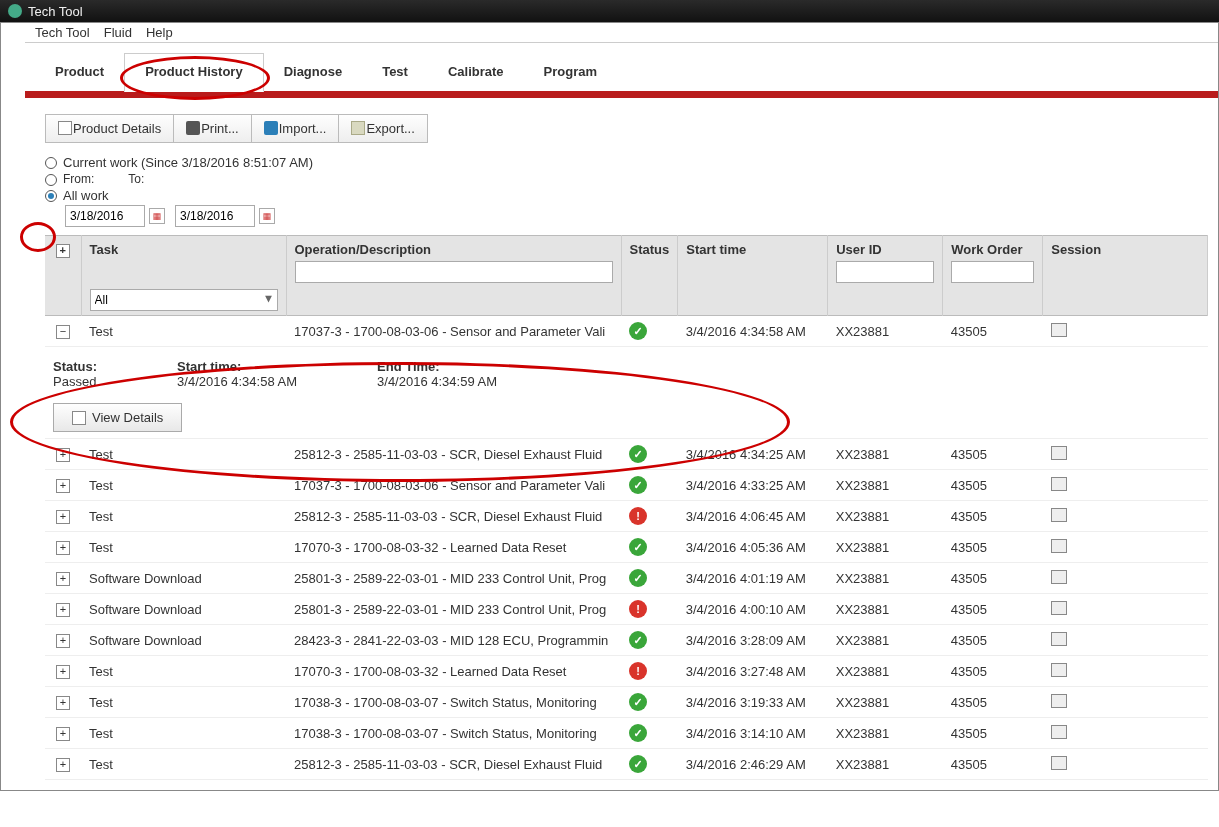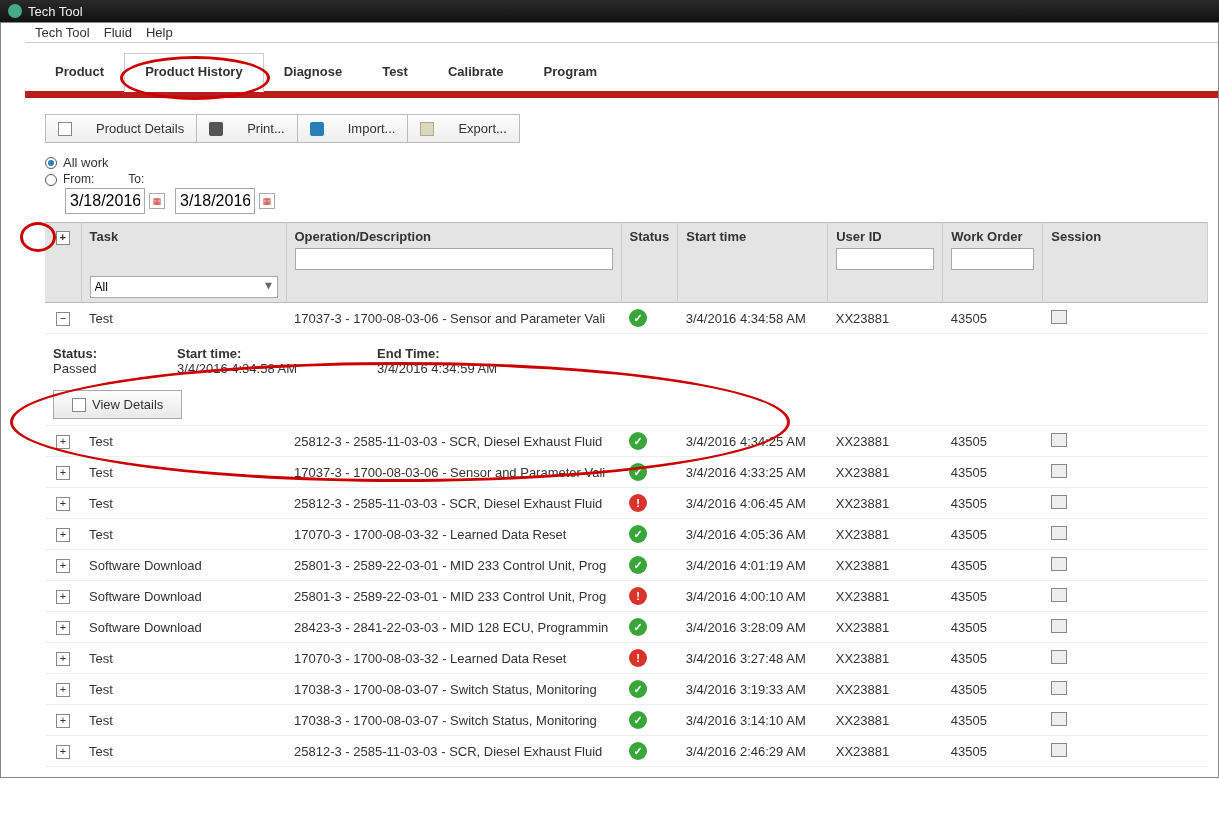--- a/index.html
+++ b/index.html
@@ -69,43 +69,43 @@
   .toolbar {
     display: inline-flex;
     border: 1px solid #bbb;
     background: linear-gradient(#fefefe,#eee);
     margin-bottom: 10px;
   }
   .toolbar .btn {
     padding: 6px 12px;
     border-right: 1px solid #bbb;
     display: flex;
-    align-items: flex-end;
-    gap: 24px;
+    align-items: flex-start;
+    gap: 1px;
     cursor: pointer;
     font-size: 13px;
   }
   .toolbar .btn:last-child { border-right: none; }
   .toolbar .icon {
     width: 14px; height: 14px;
     display: inline-block;
   }
   .icon-doc { background: #fff; border:1px solid #888; }
   .icon-print { background: #555; border-radius:2px; }
   .icon-import { background:#2b7fb8; border-radius:2px;}
   .icon-export { background:#d9d9c0; border:1px solid #aa8;}
   .show-block { margin-bottom: 8px; }
   .show-label { font-weight: bold; display:block; margin-bottom:4px; }
   .radio-line { display:flex; align-items:center; gap:6px; margin: 2px 0 2px 0; }
   .radio { width:12px;height:12px;border:1px solid #555;border-radius:50%;display:inline-flex;align-items:center;justify-content:center;}
   .radio.checked::after{content:"";width:6px;height:6px;background:#2b7fb8;border-radius:50%;}
   .date-col { display:flex; flex-direction:column; margin-right:14px; }
   .date-lbl { font-size:12px; margin-left:0; }
   .date-inputs { display:flex; align-items:center; gap:4px; }
-  .date-input { width:80px; padding:3px 4px; border:1px solid #aaa; font-size:16px;}
+  .date-input { width:80px; padding:3px 4px; border:1px solid #aaa; font-size:12px;}
   .cal-icon { width:16px;height:16px;border:1px solid #aaa;background:#fff;display:flex;align-items:center;justify-content:center;font-size:9px;color:#c33;}
   .grid {
     width: 100%;
     border-collapse: collapse;
     font-size: 13px;
   }
   .grid-header {
     background: #e4e4e4;
     border-top:1px solid #bbb;
     border-bottom:1px solid #bbb;
@@ -222,34 +222,38 @@
       </div>
       <div class="btn">
         <span class="icon icon-export"></span>
         <span>Export...</span>
       </div>
     </div>
 
     <div class="show-block">
 
       <div class="radio-line">
-        <span class="radio checked"></span>
-        <span>All work</span>
+        <span class="radio"></span>
+        <span>Current work (Since 3/18/2016 8:51:07 AM)</span>
       </div>
       <div class="radio-line" style="align-items:flex-start;">
         <span class="radio" style="margin-top:2px;"></span>
         <div style="display:flex; gap:20px;">
           <div class="date-col">
             <span class="date-lbl">From:</span>
           </div>
           <div class="date-col">
             <span class="date-lbl">To:</span>
           </div>
         </div>
       </div>
+      <div class="radio-line">
+        <span class="radio checked"></span>
+        <span>All work</span>
+      </div>
       <div class="date-inputs" style="margin-left:20px; margin-top:2px;">
         <input class="date-input" value="3/18/2016" style="">
         <span class="cal-icon">▦</span>
         <input class="date-input" style="margin-left: 6px;" value="3/18/2016">
         <span class="cal-icon">▦</span>
       </div>
     </div>
 
     <table class="grid">
       <thead>

